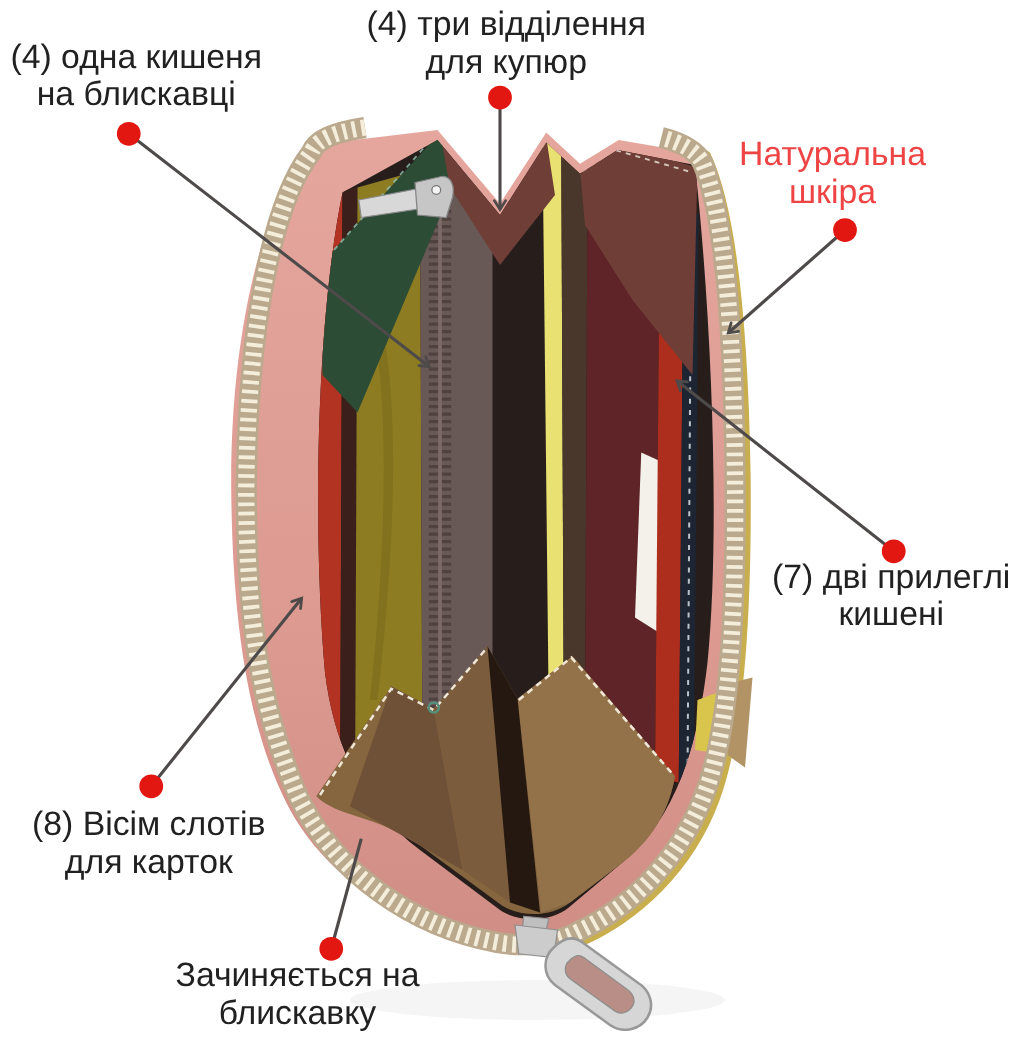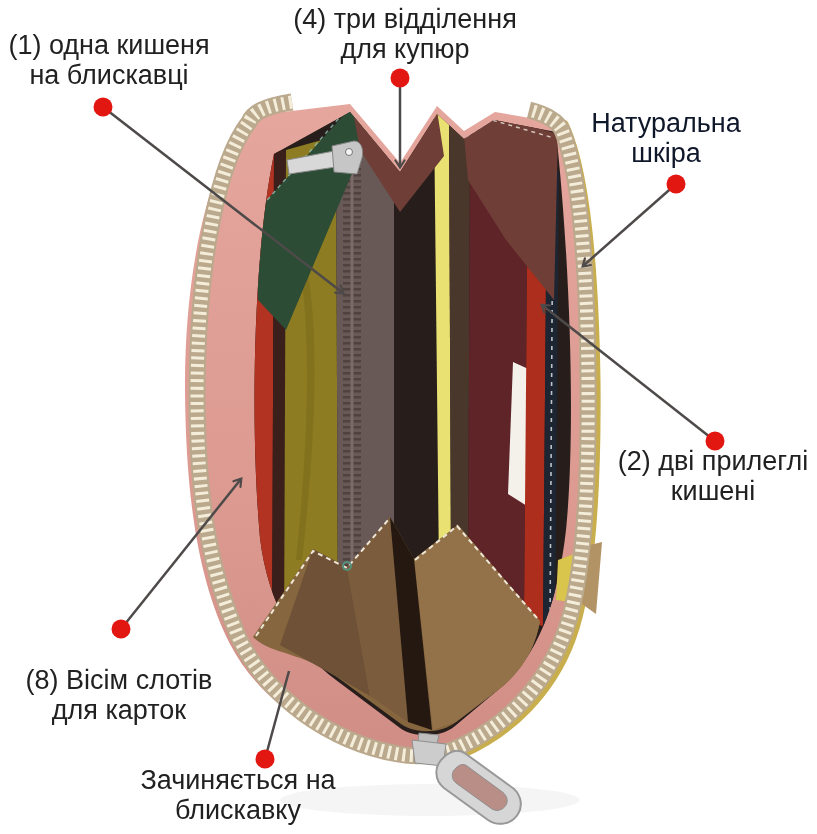--- a/index.html
+++ b/index.html
@@ -129,19 +129,19 @@
       <line x1="265" y1="759" x2="289" y2="671" stroke-width="2.5" stroke="#4e4a49"></line>
       <circle cx="103" cy="107" r="9.5" fill="#e31712"></circle>
       <circle cx="400" cy="78" r="9.5" fill="#e31712"></circle>
       <circle cx="676" cy="184" r="9.5" fill="#e31712"></circle>
       <circle cx="715" cy="441" r="9.5" fill="#e31712"></circle>
       <circle cx="121" cy="629" r="9.5" fill="#e31712"></circle>
       <circle cx="265" cy="759" r="9.5" fill="#e31712"></circle>
     </g>
   </svg>
 
-  <div class="ann-label" style="left: 2px; top: 30px; width: 214px; color: rgb(33, 33, 33);">(1) одна кишеня на блискавці</div>
+  <div class="ann-label" style="left: 2px; top: 30px; width: 214px; color: rgb(33, 33, 33);">(4) одна кишеня на блискавці</div>
   <div class="ann-label" style="left: 293px; top: 4px; width: 224px; color: rgb(33, 33, 33);">(4) три відділення для купюр</div>
-  <div class="ann-label" style="left: 575px; top: 108px; width: 182px; color: #0f172a;">Натуральна шкіра</div>
-  <div class="ann-label" style="left: 609px; top: 446px; width: 208px; color: rgb(33, 33, 33);">(2) дві прилеглі кишені</div>
-  <div class="ann-label" style="left: 8px; top: 665px; width: 222px; color: rgb(33, 33, 33);">(8) Вісім слотів для карток</div>
+  <div class="ann-label" style="left: 575px; top: 108px; width: 182px; color: #ef4444;">Натуральна шкіра</div>
+  <div class="ann-label" style="left: 609px; top: 446px; width: 208px; color: rgb(33, 33, 33);">(7) дві прилеглі кишені</div>
+  <div class="ann-label" style="left: 8px; top: 644px; width: 222px; color: rgb(33, 33, 33);">(8) Вісім слотів для карток</div>
   <div class="ann-label" style="left: 111px; top: 765px; width: 254px; color: rgb(33, 33, 33);">Зачиняється на блискавку</div>
 </div>
 
 </body></html>

